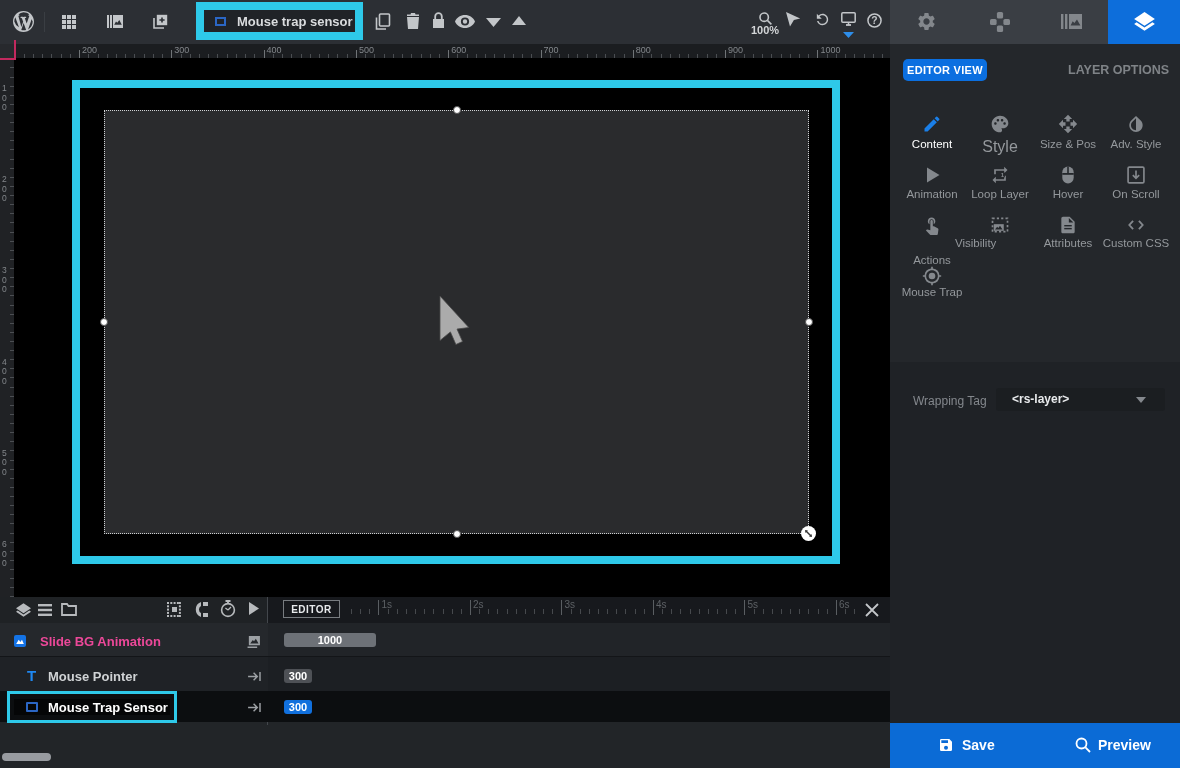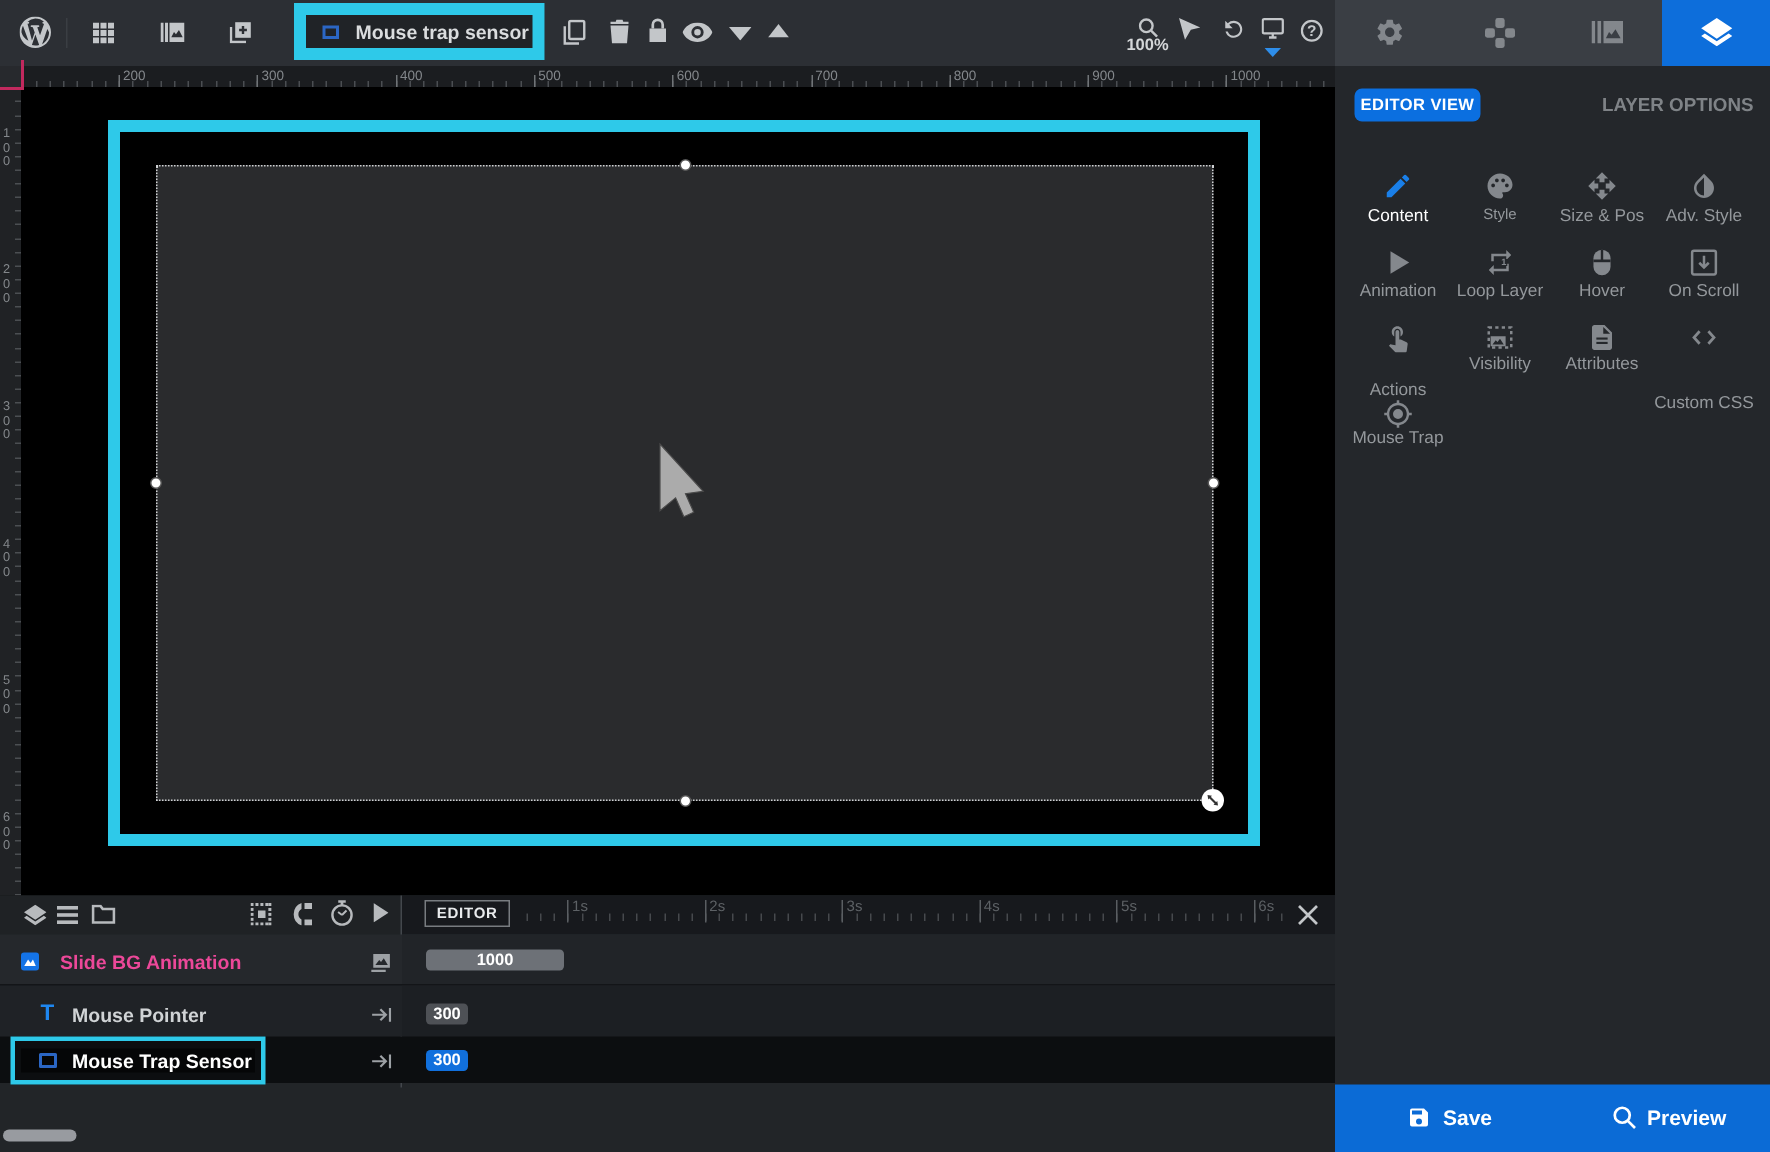--- a/index.html
+++ b/index.html
@@ -527,21 +527,21 @@
           <svg width="20" height="20" viewBox="0 0 24 24" fill="#1a7fe8">
             <path d="M3 17.25V21h3.75L17.81 9.94l-3.75-3.75L3 17.25zM20.71 7.04a1 1 0 0 0 0-1.41l-2.34-2.34a1 1 0 0 0-1.41 0l-1.83 1.83 3.75 3.75 1.83-1.83z"></path>
           </svg>
         </div>
         <div class="abs" style="left:-3px;top:94px;width:90px;text-align:center;font-size:11.5px;color:#fff;">Content</div>
         <div class="abs" style="left:100px;top:70px;">
           <svg width="20" height="20" viewBox="0 0 24 24" fill="#84888d">
             <path d="M12 2C6.49 2 2 6.49 2 12s4.49 10 10 10c1.38 0 2.5-1.12 2.5-2.5 0-.61-.23-1.2-.64-1.67-.08-.1-.13-.21-.13-.33 0-.28.22-.5.5-.5H16c3.31 0 6-2.69 6-6 0-4.96-4.49-9-10-9zm-5.5 11c-.83 0-1.5-.67-1.5-1.5S5.67 10 6.5 10s1.5.67 1.5 1.5S7.33 13 6.5 13zm3-4C8.67 9 8 8.33 8 7.5S8.67 6 9.5 6s1.5.67 1.5 1.5S10.33 9 9.5 9zm5 0c-.83 0-1.5-.67-1.5-1.5S13.67 6 14.5 6s1.5.67 1.5 1.5S15.33 9 14.5 9zm3 4c-.83 0-1.5-.67-1.5-1.5s.67-1.5 1.5-1.5 1.5.67 1.5 1.5-.67 1.5-1.5 1.5z"></path>
           </svg>
         </div>
-        <div class="abs" style="left:65px;top:94px;width:90px;text-align:center;font-size:10px;color:#94989c;">Style</div>
+        <div class="abs" style="left:65px;top:94px;width:90px;text-align:center;font-size:16px;color:#94989c;">Style</div>
         <div class="abs" style="left:168px;top:70px;">
           <svg width="20" height="20" viewBox="0 0 24 24" fill="#84888d">
             <path d="M10 9h4V6h3l-5-5-5 5h3v3zm-1 1H6V7l-5 5 5 5v-3h3v-4zm14 2l-5-5v3h-3v4h3v3l5-5zm-9 3h-4v3H7l5 5 5-5h-3v-3z"></path>
           </svg>
         </div>
         <div class="abs" style="left:133px;top:94px;width:90px;text-align:center;font-size:11.5px;color:#94989c;">Size &amp; Pos</div>
         <div class="abs" style="left:236px;top:70px;">
           <svg width="20" height="20" viewBox="0 0 24 24" fill="#84888d">
             <path d="M17.66 7.93L12 2.27 6.34 7.93c-3.12 3.12-3.12 8.19 0 11.31C7.9 20.8 9.95 21.58 12 21.58c2.05 0 4.1-.78 5.66-2.34 3.12-3.12 3.12-8.19 0-11.31zM12 19.59c-1.6 0-3.11-.62-4.24-1.76C6.62 16.69 6 15.19 6 13.59s.62-3.11 1.76-4.24L12 5.1v14.49z"></path>
           </svg>
@@ -582,43 +582,52 @@
           </svg>
         </div>
         <div class="abs" style="left:-3px;top:210px;width:90px;text-align:center;font-size:11.5px;color:#94989c;">Actions</div>
         <div class="abs" style="left:100px;top:171px;">
           <svg width="20" height="20" viewBox="0 0 24 24">
             <rect x="3" y="4" width="18" height="16" fill="none" stroke="#84888d" stroke-width="2" stroke-dasharray="2.6 2.6"></rect>
             <rect x="4.5" y="11" width="12" height="8" fill="#84888d"></rect>
             <path d="M6 17.5h9L12 13l-2 2.6-1.4-1.4z" fill="#24272b"></path>
           </svg>
         </div>
-        <div class="abs" style="left:65px;top:192.7px;width:90px;text-align:center;font-size:11.5px;color:#94989c;">Visibility</div>
+        <div class="abs" style="left:65px;top:192.7px;width:90px;text-align:left;font-size:11.5px;color:#94989c;">Visibility</div>
         <div class="abs" style="left:168px;top:171px;">
           <svg width="20" height="20" viewBox="0 0 24 24" fill="#84888d">
             <path d="M14 2H6c-1.1 0-2 .9-2 2v16c0 1.1.9 2 2 2h12c1.1 0 2-.9 2-2V8l-6-6zm-1 7V3.5L18.5 9H13z"></path>
             <rect x="7.5" y="12" width="9" height="1.7" fill="#24272b"></rect>
             <rect x="7.5" y="15.5" width="9" height="1.7" fill="#24272b"></rect>
           </svg>
         </div>
         <div class="abs" style="left:133px;top:192.7px;width:90px;text-align:center;font-size:11.5px;color:#94989c;">Attributes</div>
         <div class="abs" style="left:236px;top:171px;">
           <svg width="20" height="20" viewBox="0 0 24 24" fill="none" stroke="#84888d" stroke-width="2.2">
             <path d="M8.5 7L4 12l4.5 5M15.5 7L20 12l-4.5 5"></path>
           </svg>
         </div>
-        <div class="abs" style="left:201px;top:192.7px;width:90px;text-align:center;font-size:11.5px;color:#94989c;margin-top:26px;">Custom CSS</div>
+        <div class="abs" style="left:201px;top:192.7px;width:90px;text-align:center;font-size:11.5px;color:#94989c;">Custom CSS</div>
         <div class="abs" style="left:32px;top:221.5px;">
           <svg width="20" height="20" viewBox="0 0 24 24" fill="#84888d">
             <path d="M12 8a4 4 0 1 0 0 8 4 4 0 0 0 0-8zm8.94 3A8.99 8.99 0 0 0 13 3.06V1h-2v2.06A8.99 8.99 0 0 0 3.06 11H1v2h2.06A8.99 8.99 0 0 0 11 20.94V23h2v-2.06A8.99 8.99 0 0 0 20.94 13H23v-2h-2.06zM12 19c-3.87 0-7-3.13-7-7s3.13-7 7-7 7 3.13 7 7-3.13 7-7 7z"></path>
           </svg>
         </div>
         <div class="abs" style="left:-3px;top:242px;width:90px;text-align:center;font-size:11.5px;color:#94989c;">Mouse Trap</div>
       </div>
 
+  <div class="abs" style="left:0;top:318px;width:290px;height:361px;background:#1f2226;">
+    <div class="abs" style="left:23px;top:32px;color:#84888d;font-size:12px;">Wrapping Tag</div>
+    <div class="abs" style="left:106px;top:26px;width:169px;height:23px;background:#1b1e21;border-radius:3px;">
+      <div class="abs" style="left:16px;top:4px;color:#e8eaec;font-size:12px;font-weight:bold;">&lt;rs-layer&gt;</div>
+      <svg class="abs" style="left:140px;top:9px;" width="10" height="6" viewBox="0 0 10 6" fill="#84888d">
+            <path d="M0 0h10L5 6z"></path>
+          </svg>
+    </div>
+  </div>
 
   <div class="abs" style="left:0;top:679px;width:290px;height:45px;background:#0b6bd6;">
     <svg class="abs" style="left:48px;top:14px;" width="16" height="16" viewBox="0 0 24 24" fill="#fff">
       <path d="M17 3H5a2 2 0 0 0-2 2v14a2 2 0 0 0 2 2h14a2 2 0 0 0 2-2V7l-4-4zm-5 16a3 3 0 1 1 0-6 3 3 0 0 1 0 6zm3-10H5V5h10v4z"></path>
     </svg>
     <div class="abs" style="left:72px;top:14px;color:#fff;font-size:14px;font-weight:bold;">Save</div>
     <svg class="abs" style="left:185px;top:14px;" width="16" height="16" viewBox="0 0 16 16" fill="none" stroke="#fff" stroke-width="1.8">
       <circle cx="6.5" cy="6.5" r="5"></circle>
           <path d="M10.4 10.4L15 15"></path>
     </svg>

